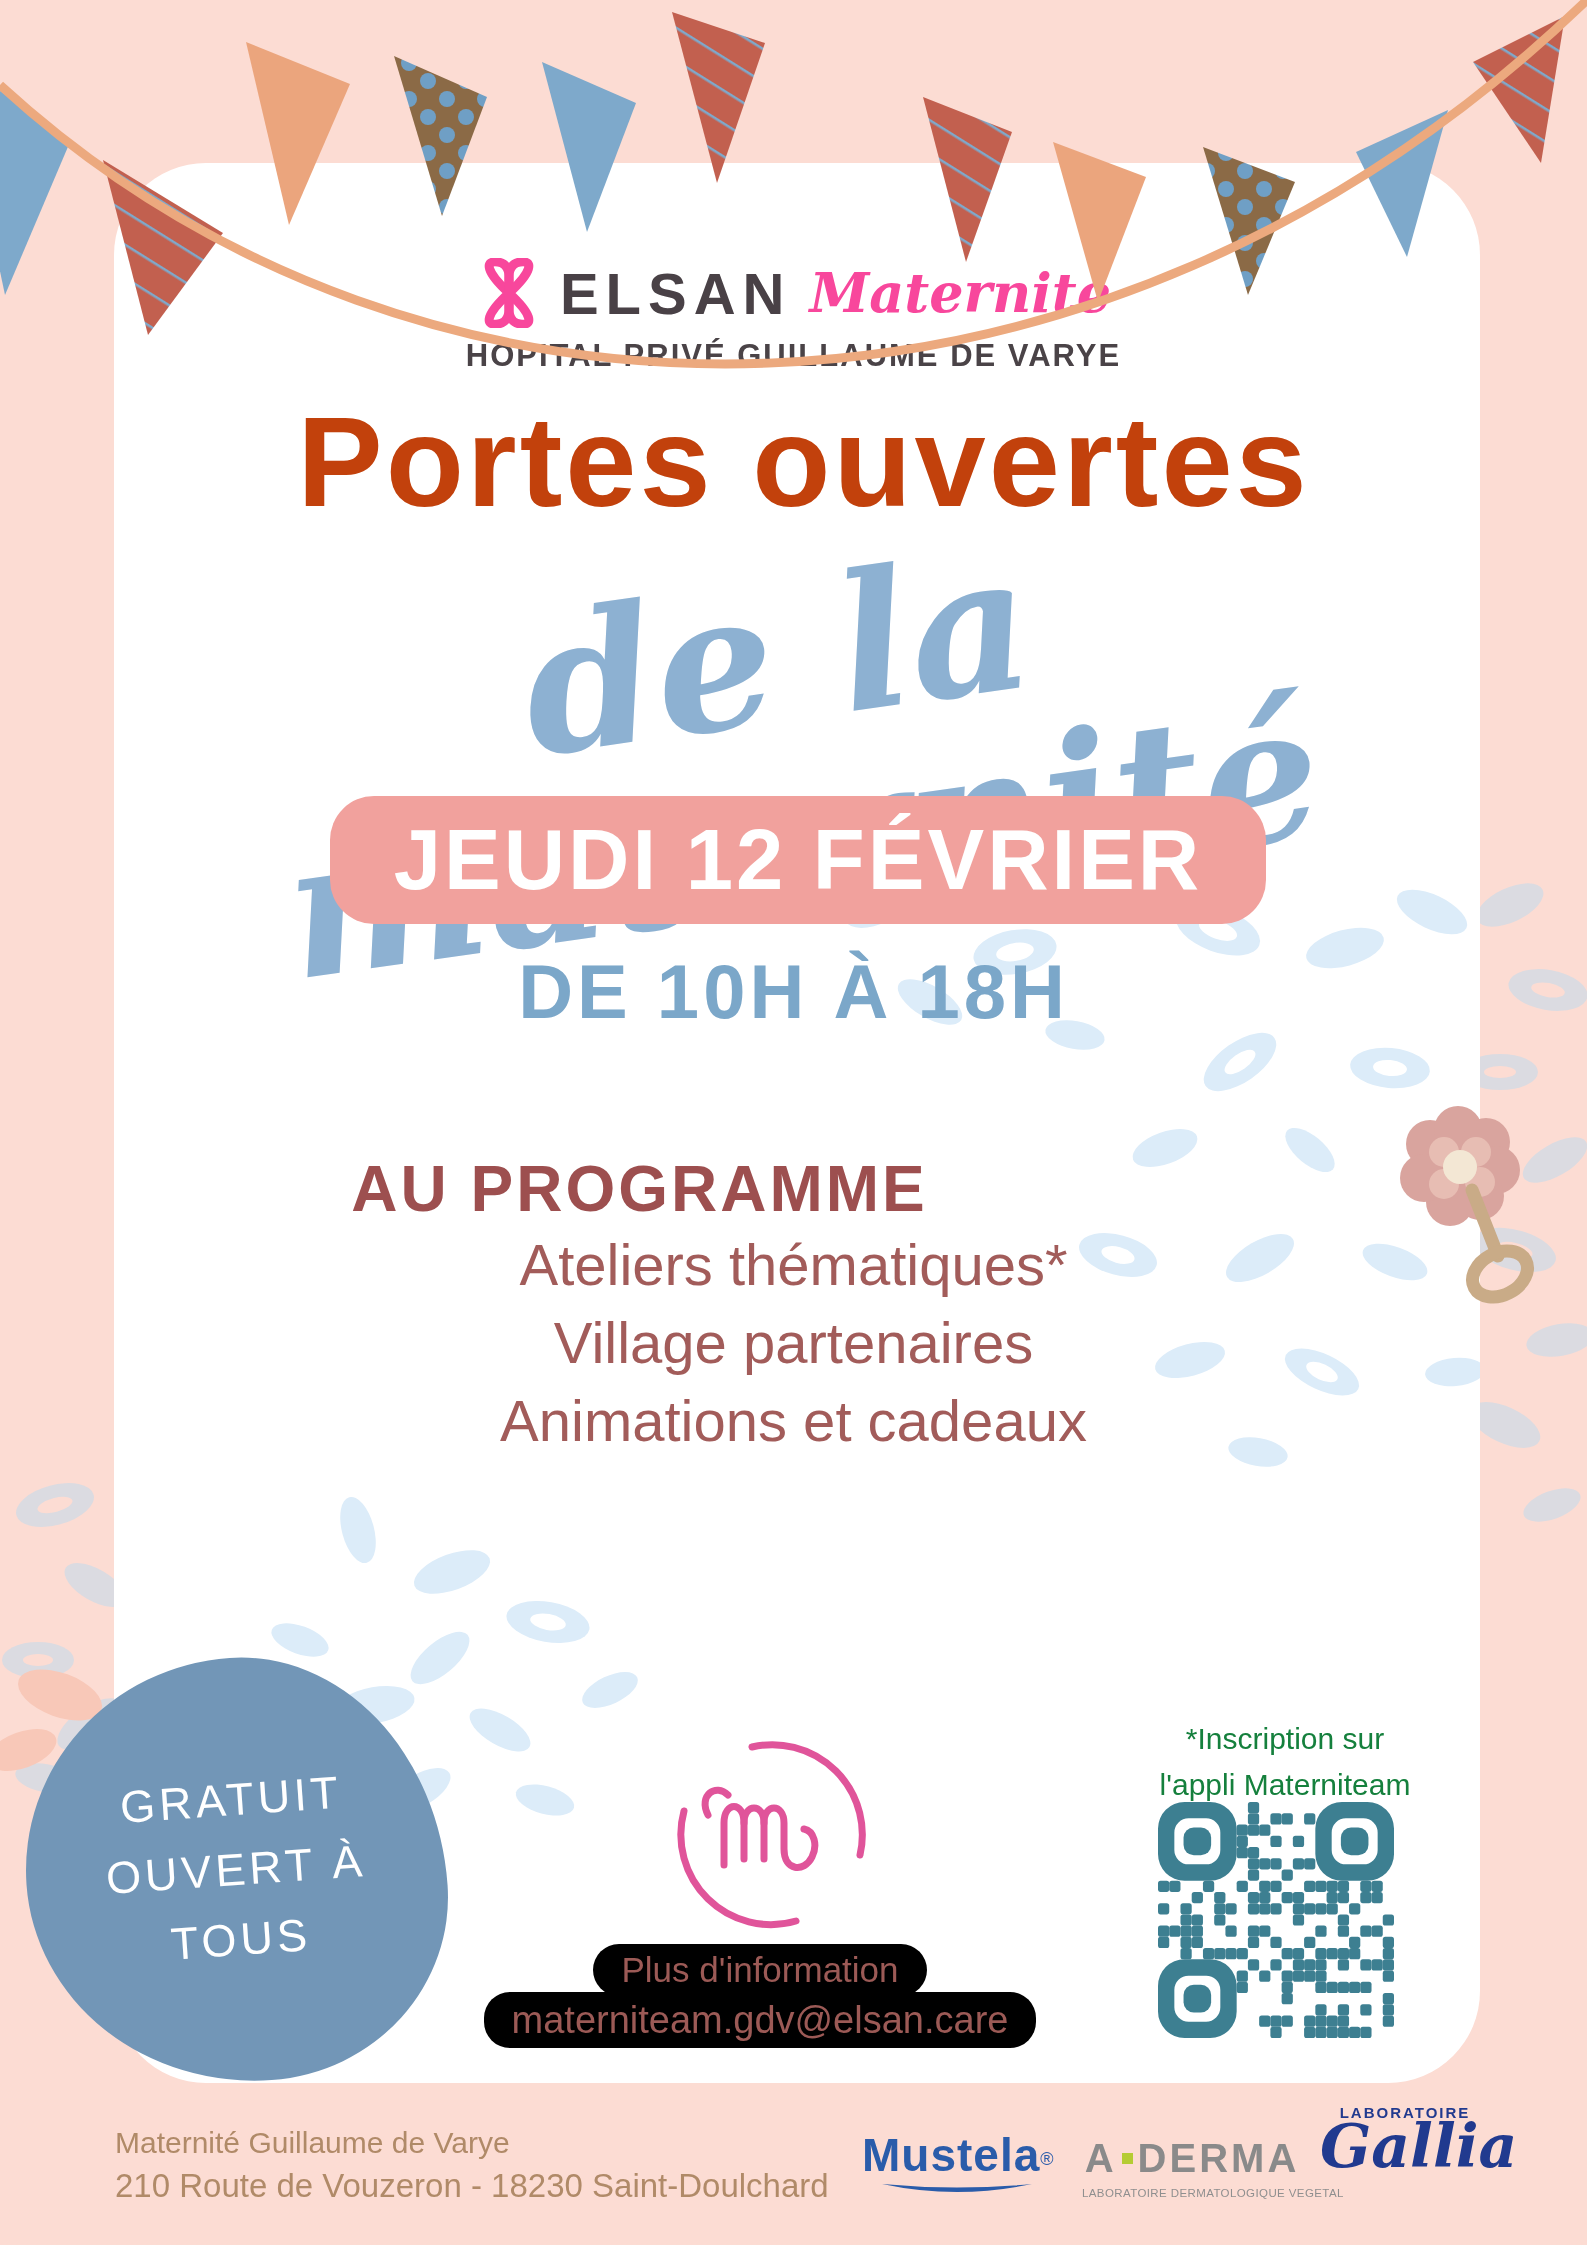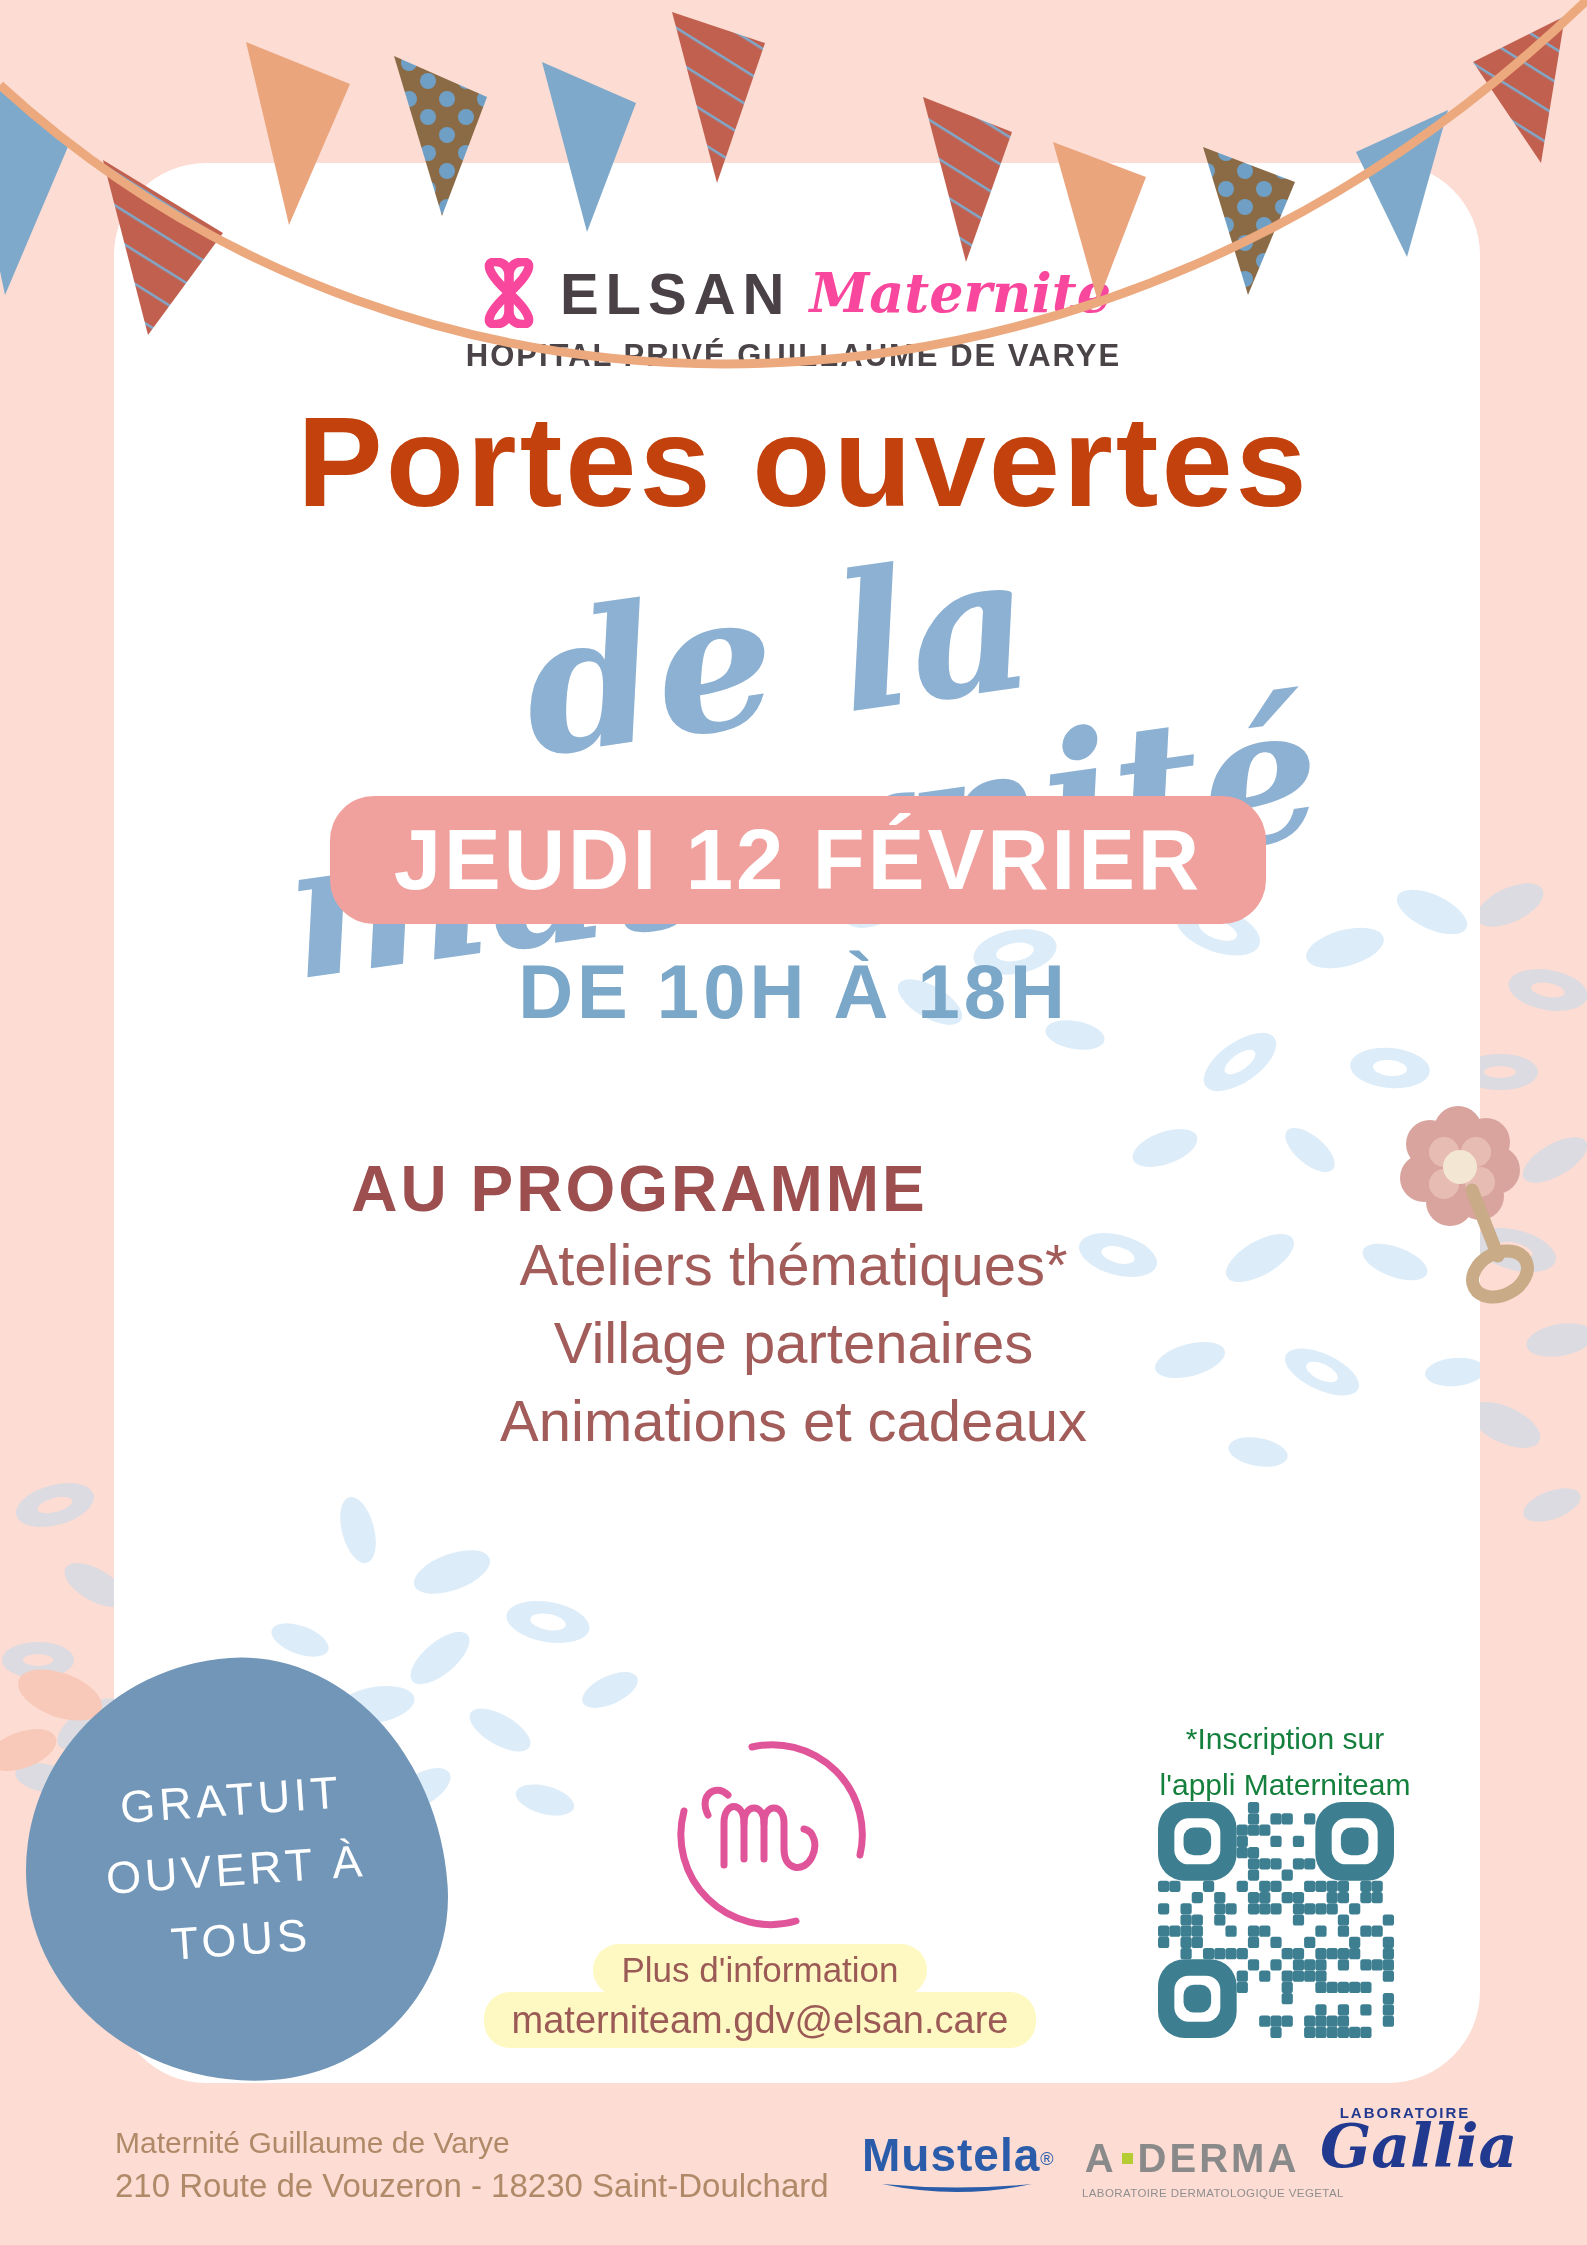--- a/index.html
+++ b/index.html
@@ -60,21 +60,21 @@
     border-radius:52% 48% 45% 55% / 50% 57% 43% 50%;
     transform:rotate(-4deg);
     display:flex;flex-direction:column;justify-content:center;align-items:center;
   }
   .free-line{color:#ffffff;font-size:45px;letter-spacing:4px;line-height:70px;font-weight:normal;}
   
   .m-logo{position:absolute;left:660px;top:1728px;z-index:3;}
   
   .chips{position:absolute;left:480px;top:1944px;width:560px;z-index:3;display:flex;flex-direction:column;align-items:center;}
   .chip{
-    background:#fef9c3;color:#9c5a56;border-radius:26px;
+    background:#000000;color:#9c5a56;border-radius:26px;
     padding:6px 28px;white-space:nowrap;
   }
   .chip1{font-size:35px;line-height:40px;}
   .chip2{font-size:38px;line-height:44px;margin-top:-4px;}
   
   .inscription{
     position:absolute;left:1085px;top:1716px;width:400px;z-index:3;text-align:center;
     font-size:30px;line-height:46px;color:#15803d;
   }
   .qr-wrap{position:absolute;left:1158px;top:1802px;z-index:3;}

